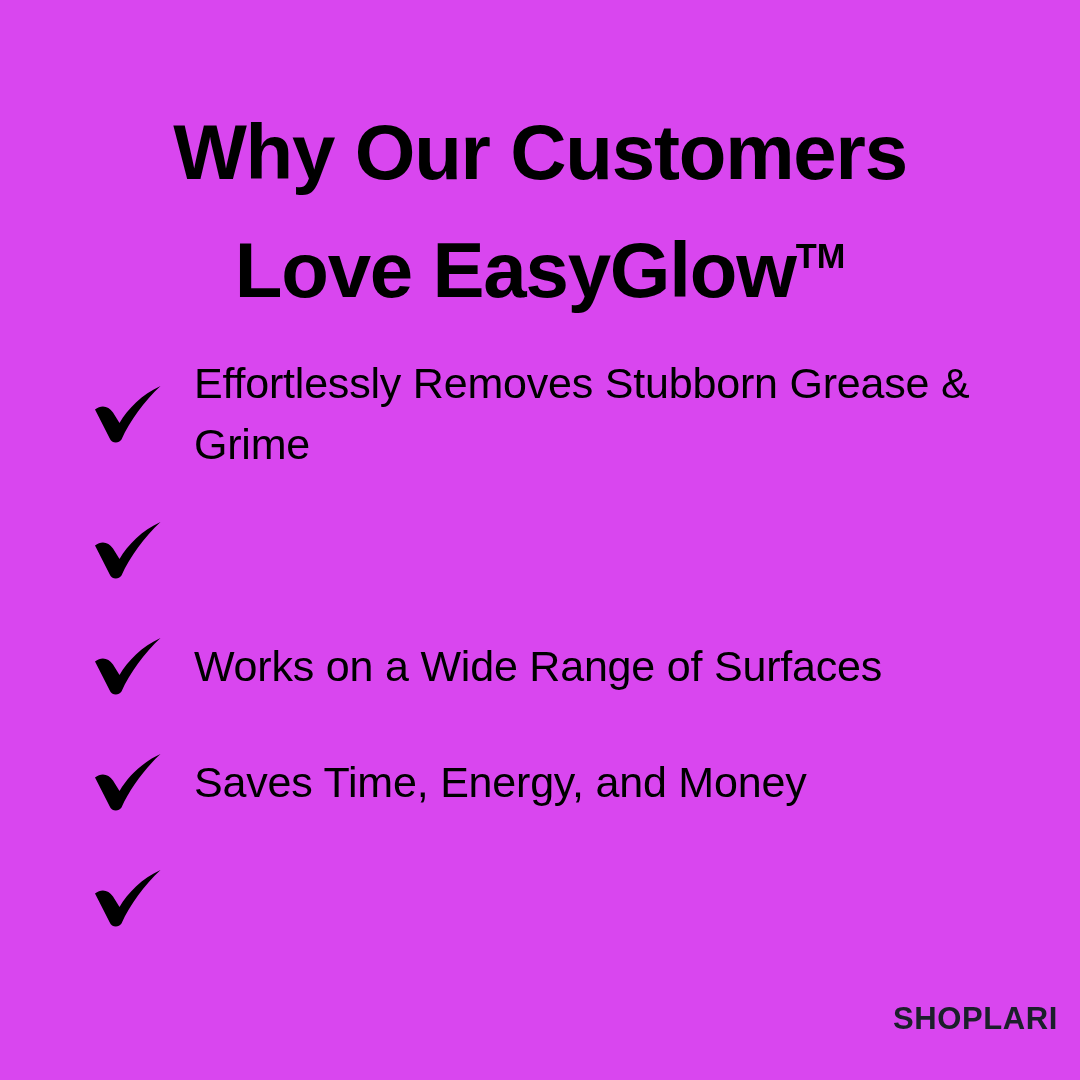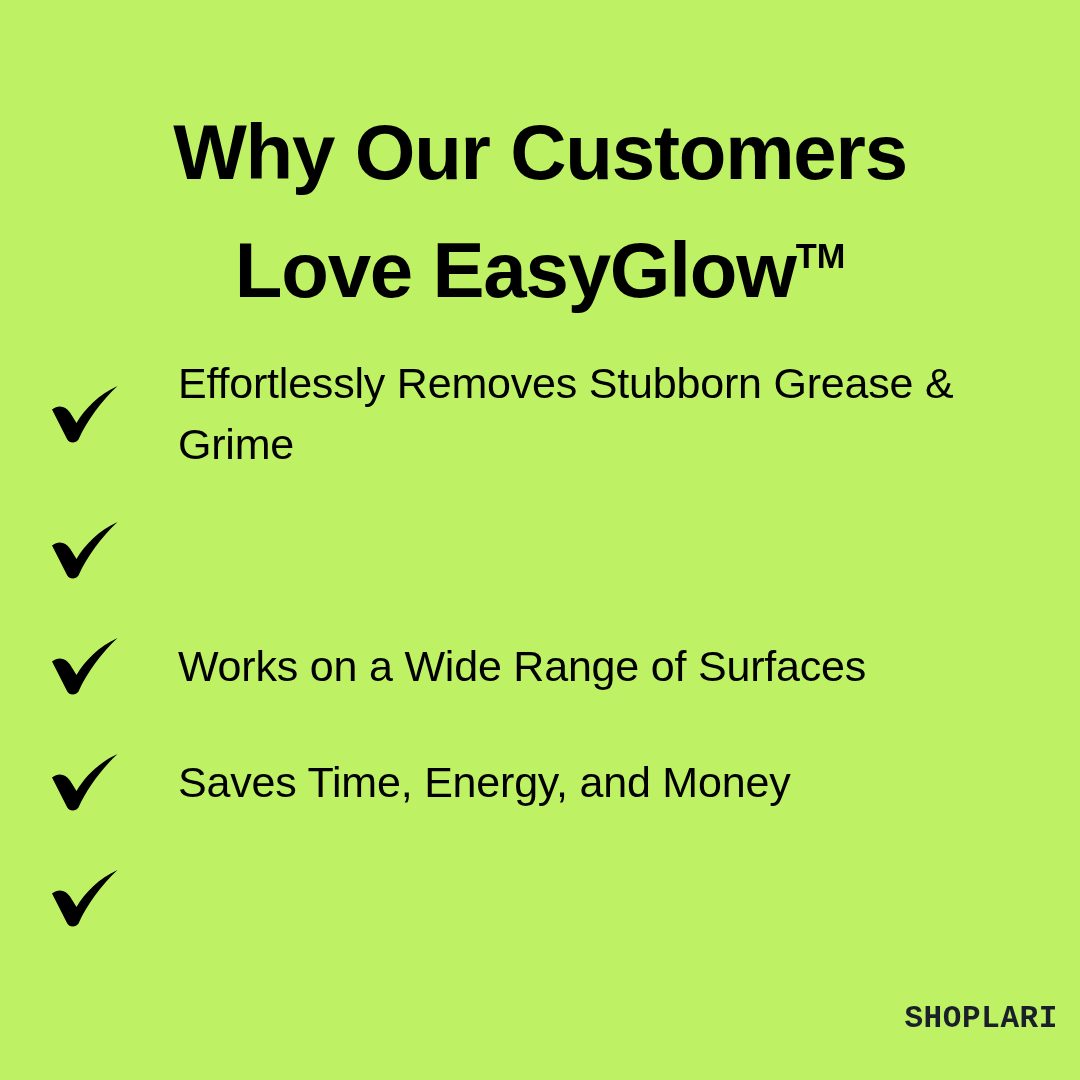--- a/index.html
+++ b/index.html
@@ -11,21 +11,21 @@
     height: 1080px;
     background: #FFFFFF;
     font-family: "Liberation Sans", "DejaVu Sans", sans-serif;
     overflow: hidden;
     position: relative;
   }
 
   .poster {
     position: absolute;
     inset: 0;
-    background: #bef264;
+    background: #d946ef;
   }
 
   
   .headline {
     position: absolute;
     top: 48px;
     left: 0;
     width: 1080px;
     text-align: center;
     color: #000000;
@@ -54,23 +54,22 @@
     width: 1080px;
     padding: 0;
     margin: 0;
     list-style: none;
   }
 
   .benefit-item {
     display: flex;
     align-items: center;
     min-height: 96px;
-    padding-left: 49px;
+    padding-left: 92px;
     margin-bottom: 20px;
-    gap: 27px;
   }
   .benefit-item.two-line {
     align-items: center;
     min-height: 128px;
     margin-bottom: 24px;
   }
 
   .check-icon {
     flex: 0 0 auto;
     width: 72px;
@@ -96,21 +95,20 @@
   
   .brand {
     position: absolute;
     right: 22px;
     bottom: 46px;
     color: #1B1F2A;
     font-size: 31px;
     font-weight: 800;
     letter-spacing: 0.6px;
     line-height: 1;
-    font-family: Liberation Mono, monospace;
   }
 </style>
 </head>
 <body>
 
 <div class="poster">
 
   <h1 class="headline">
     <span class="headline-line">Why Our Customers</span>
     <span class="headline-line"><span>Love EasyGlow</span><span class="tm">TM</span></span>

